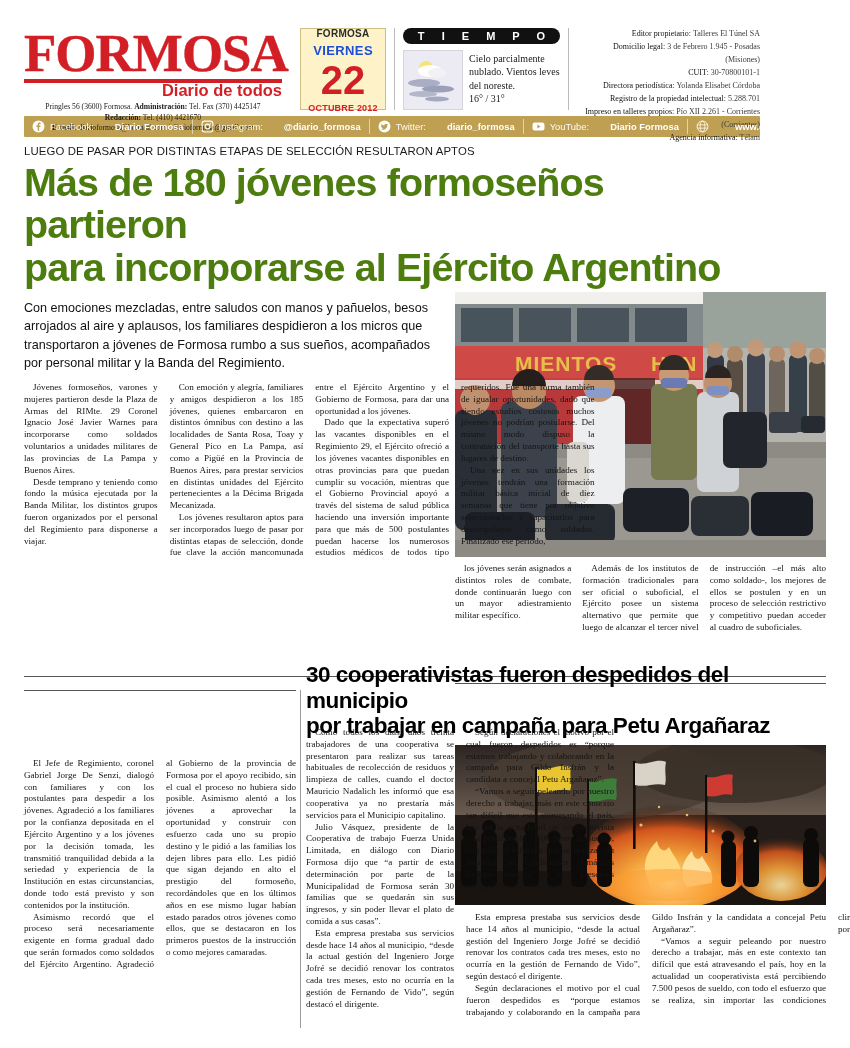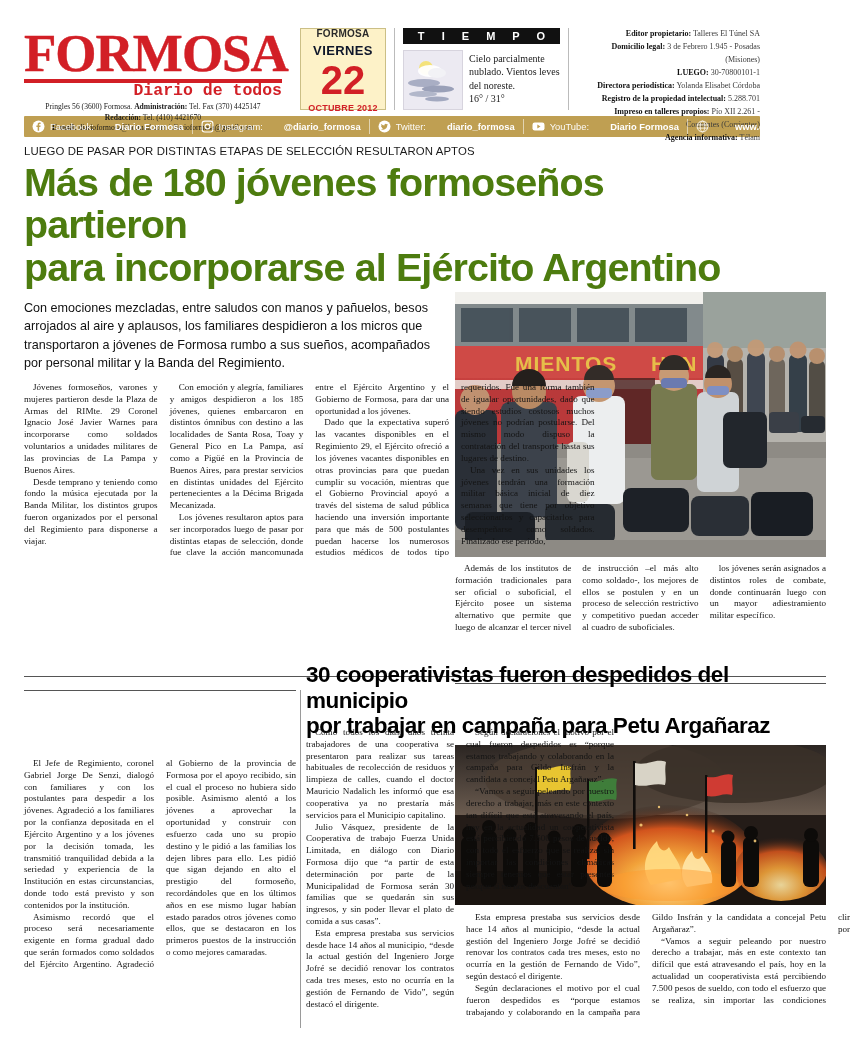--- a/index.html
+++ b/index.html
@@ -40,21 +40,21 @@
     letter-spacing:-1px;
     margin:0;
     text-align:left;
     -webkit-text-stroke:0.4px #d21f26;
   }
   .logo-sub{
     text-align:right;
     font-size:16.5px;
     font-weight:bold;
     color:#d21f26;
-    font-family:Liberation Mono, monospace;
+    font-family:Liberation Sans, sans-serif;
     margin-top:-4px;
     letter-spacing:0px;
   }
   .logo-rule{
     height:3.5px;background:#d21f26;margin:1px 0 2px 0;width:100%;
   }
   .mh-addr{
     font-size:7.6px;
     line-height:1.42;
     text-align:center;
@@ -75,21 +75,21 @@
     padding:3px 0;
   }
   .mh-date .dl{
     font-family:"Liberation Sans", sans-serif;
     font-weight:bold;font-size:10px;color:#2a2a2a;
     letter-spacing:0.3px;padding:2px 0;
   }
   .mh-date .dsep{height:1px;background:#cbbf86;margin:0 10px;}
   .mh-date .dday{
     font-family:"Liberation Sans", sans-serif;
-    font-weight:bold;font-size:13px;color:#0f172a;letter-spacing:0.4px;padding:2px 12px;
+    font-weight:bold;font-size:13px;color:#1d4ed8;letter-spacing:0.4px;padding:2px 12px;text-align:right;
   }
   .mh-date .dnum{
     font-family:"Liberation Sans", sans-serif;
     font-weight:bold;font-size:40px;line-height:0.95;color:#d21f26;padding:1px 0 2px;
   }
   .mh-date .dmon{
     font-family:"Liberation Sans", sans-serif;
     font-weight:bold;font-size:9px;color:#d21f26;letter-spacing:0.2px;padding-top:2px;
   }
 
@@ -101,20 +101,21 @@
     box-sizing:border-box;
   }
   .tiempo-bar{
     background:#111;color:#fff;
     font-family:"Liberation Sans", sans-serif;
     font-weight:bold;font-size:11px;
     letter-spacing:7px;
     text-align:center;
     padding:2px 0 2px 7px;
     margin-bottom:6px;
+    border-radius:8px;
   }
   .weather-row{display:flex;align-items:flex-start;gap:6px;}
   .weather-ico{
     width:58px;height:58px;
     background:#eceaf2;
     border:1px solid #d7d4de;
     position:relative;flex:none;
     overflow:hidden;
   }
   .weather-txt{
@@ -128,21 +129,21 @@
   }
   .mh-pub{
     flex:1;
     padding-left:10px;
     text-align:right;
     font-size:8px;
     line-height:1.62;
     font-family:"Liberation Serif", serif;
     color:#3a3a3a;
   }
-  .mh-pub .b{font-weight:bold;color:#111;}
+  .mh-pub .b{font-weight:normal;color:#111;}
 
   
   .social{
     margin-top:6px;
     height:21px;
     background:linear-gradient(180deg,#b99a4e 0%,#c7a css 0%,#bf9f52 50%,#a8883f 100%);
     display:flex;align-items:center;
     color:#fff;
     font-family:"Liberation Sans", sans-serif;
     font-size:9.4px;
@@ -317,21 +318,21 @@
         <div class="weather-txt">
           <span>Cielo parcialmente nublado. Vientos leves del noreste.</span><br>
           <span>16° / 31°</span>
         </div>
       </div>
     </div>
 
     <div class="mh-pub">
       <div><span class="b">Editor propietario:</span><span> Talleres El Túnel SA</span></div>
       <div><span class="b">Domicilio legal:</span><span> 3 de Febrero 1.945 - Posadas (Misiones)</span></div>
-      <div><span class="b">LUEGO:</span><span> 30-70800101-1</span></div>
+      <div><span class="b">CUIT:</span><span> 30-70800101-1</span></div>
       <div><span class="b">Directora periodística:</span><span> Yolanda Elisabet Córdoba</span></div>
       <div><span class="b">Registro de la propiedad intelectual:</span><span> 5.288.701</span></div>
       <div><span class="b">Impreso en talleres propios:</span><span> Pío XII 2.261 - Corrientes (Corrientes)</span></div>
       <div><span class="b">Agencia informativa:</span><span> Télam</span></div>
     </div>
   </div>
 
   <div class="social" style="background:#bf9f52;">
     <div class="s-item">
       <span class="s-ico">
@@ -511,22 +512,22 @@
   <div class="cols block-a">
     <p>Jóvenes formoseños, varones y mujeres partieron desde la Plaza de Armas del RIMte. 29 Coronel Ignacio José Javier Warnes para incorporarse como soldados voluntarios a unidades militares de las provincias de La Pampa y Buenos Aires.</p>
     <p>Desde temprano y teniendo como fondo la música ejecutada por la Banda Militar, los distintos grupos fueron organizados por el personal del Regimiento para disponerse a viajar.</p>
     <p>Con emoción y alegría, familiares y amigos despidieron a los 185 jóvenes, quienes embarcaron en distintos ómnibus con destino a las localidades de Santa Rosa, Toay y General Pico en La Pampa, así como a Pigüé en la Provincia de Buenos Aires, para prestar servicios en distintas unidades del Ejército pertenecientes a la Décima Brigada Mecanizada.</p>
     <p>Los jóvenes resultaron aptos para ser incorporados luego de pasar por distintas etapas de selección, donde fue clave la acción mancomunada entre el Ejército Argentino y el Gobierno de Formosa, para dar una oportunidad a los jóvenes.</p>
     <p>Dado que la expectativa superó las vacantes disponibles en el Regimiento 29, el Ejército ofreció a los jóvenes vacantes disponibles en otras provincias para que puedan cumplir su vocación, mientras que el Gobierno Provincial apoyó a través del sistema de salud pública haciendo una inversión importante para que más de 500 postulantes puedan hacerse los numerosos estudios médicos de todos tipo requeridos. Fue una forma también de igualar oportunidades, dado que siendo estudios costosos muchos jóvenes no podrían postularse. Del mismo modo dispuso la contratación del transporte hasta sus lugares de destino.</p>
     <p>Una vez en sus unidades los jóvenes tendrán una formación militar básica inicial de diez semanas que tiene por objetivo seleccionarlos y capacitarlos para desempeñarse como soldados. Finalizado ese período,</p>
   </div>
 
   <div class="cols block-b">
+    <p>los jóvenes serán asignados a distintos roles de combate, donde continuarán luego con un mayor adiestramiento militar específico.</p>
     <p>Además de los institutos de formación tradicionales para ser oficial o suboficial, el Ejército posee un sistema alternativo que permite que luego de alcanzar el tercer nivel de instrucción –el más alto como soldado-, los mejores de ellos se postulen y en un proceso de selección restrictivo y competitivo puedan acceder al cuadro de suboficiales.</p>
-    <p>los jóvenes serán asignados a distintos roles de combate, donde continuarán luego con un mayor adiestramiento militar específico.</p>
   </div>
 
   <div class="hline" style="left:455px;top:683px;width:371px;"></div>
   <div class="hline" style="left:24px;top:690px;width:272px;"></div>
   <div class="vline" style="left:300px;top:690px;height:338px;"></div>
   <div class="hline" style="left:24px;top:676px;width:802px;"></div>
 
   <div class="cols block-c">
     <p>El Jefe de Regimiento, coronel Gabriel Jorge De Senzi, dialogó con familiares y con los postulantes para despedir a los jóvenes. Agradeció a los familiares por la confianza depositada en el Ejército Argentino y a los jóvenes por la decisión tomada, les transmitió tranquilidad debida a la seriedad y experiencia de la Institución en estas circunstancias, donde todo está previsto y son contenidos por la institución.</p>
     <p>Asimismo recordó que el proceso será necesariamente exigente en forma gradual dado que serán formados como soldados del Ejército Argentino. Agradeció al Gobierno de la provincia de Formosa por el apoyo recibido, sin el cual el proceso no hubiera sido posible. Asimismo alentó a los jóvenes a aprovechar la oportunidad y construir con esfuerzo cada uno su propio destino y le pidió a las familias los dejen libres para ello. Les pidió que sigan dejando en alto el prestigio del formoseño, recordándoles que en los últimos años en ese mismo lugar habían estado parados otros jóvenes como ellos, que se destacaron en los primeros puestos de la instrucción o como mejores camaradas.</p>

